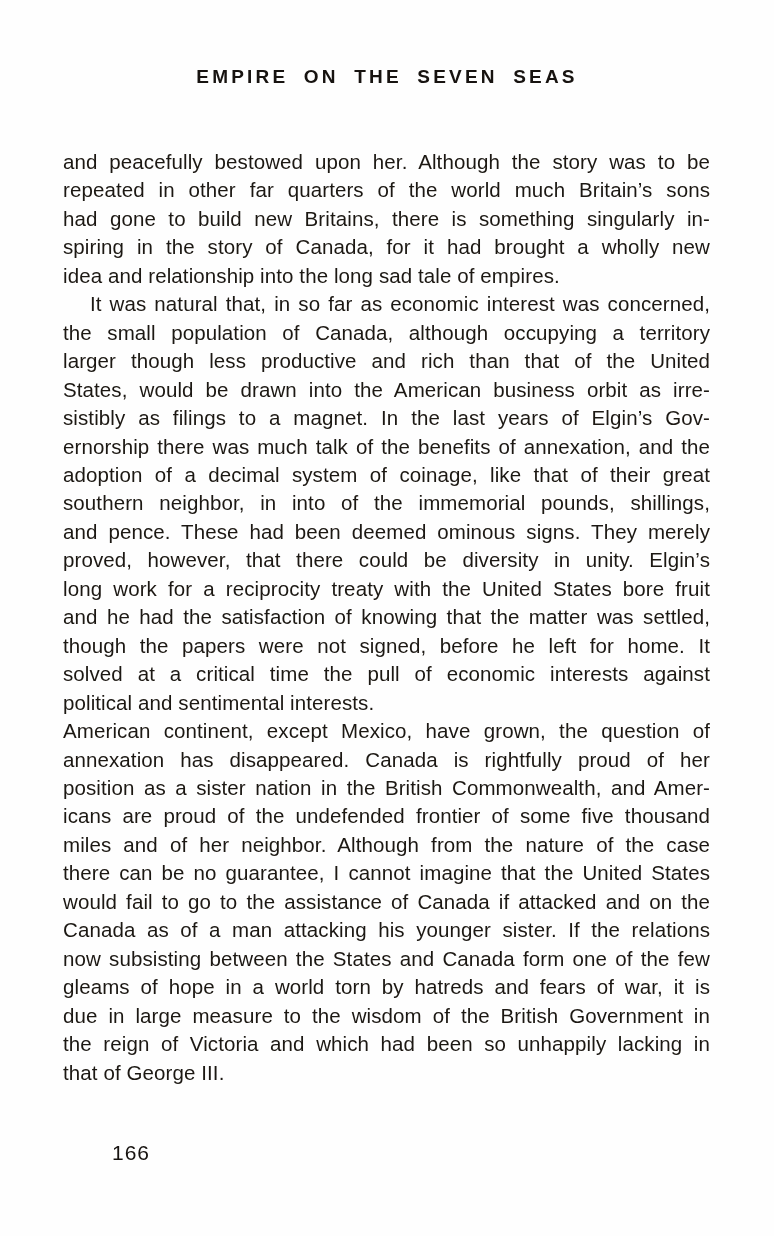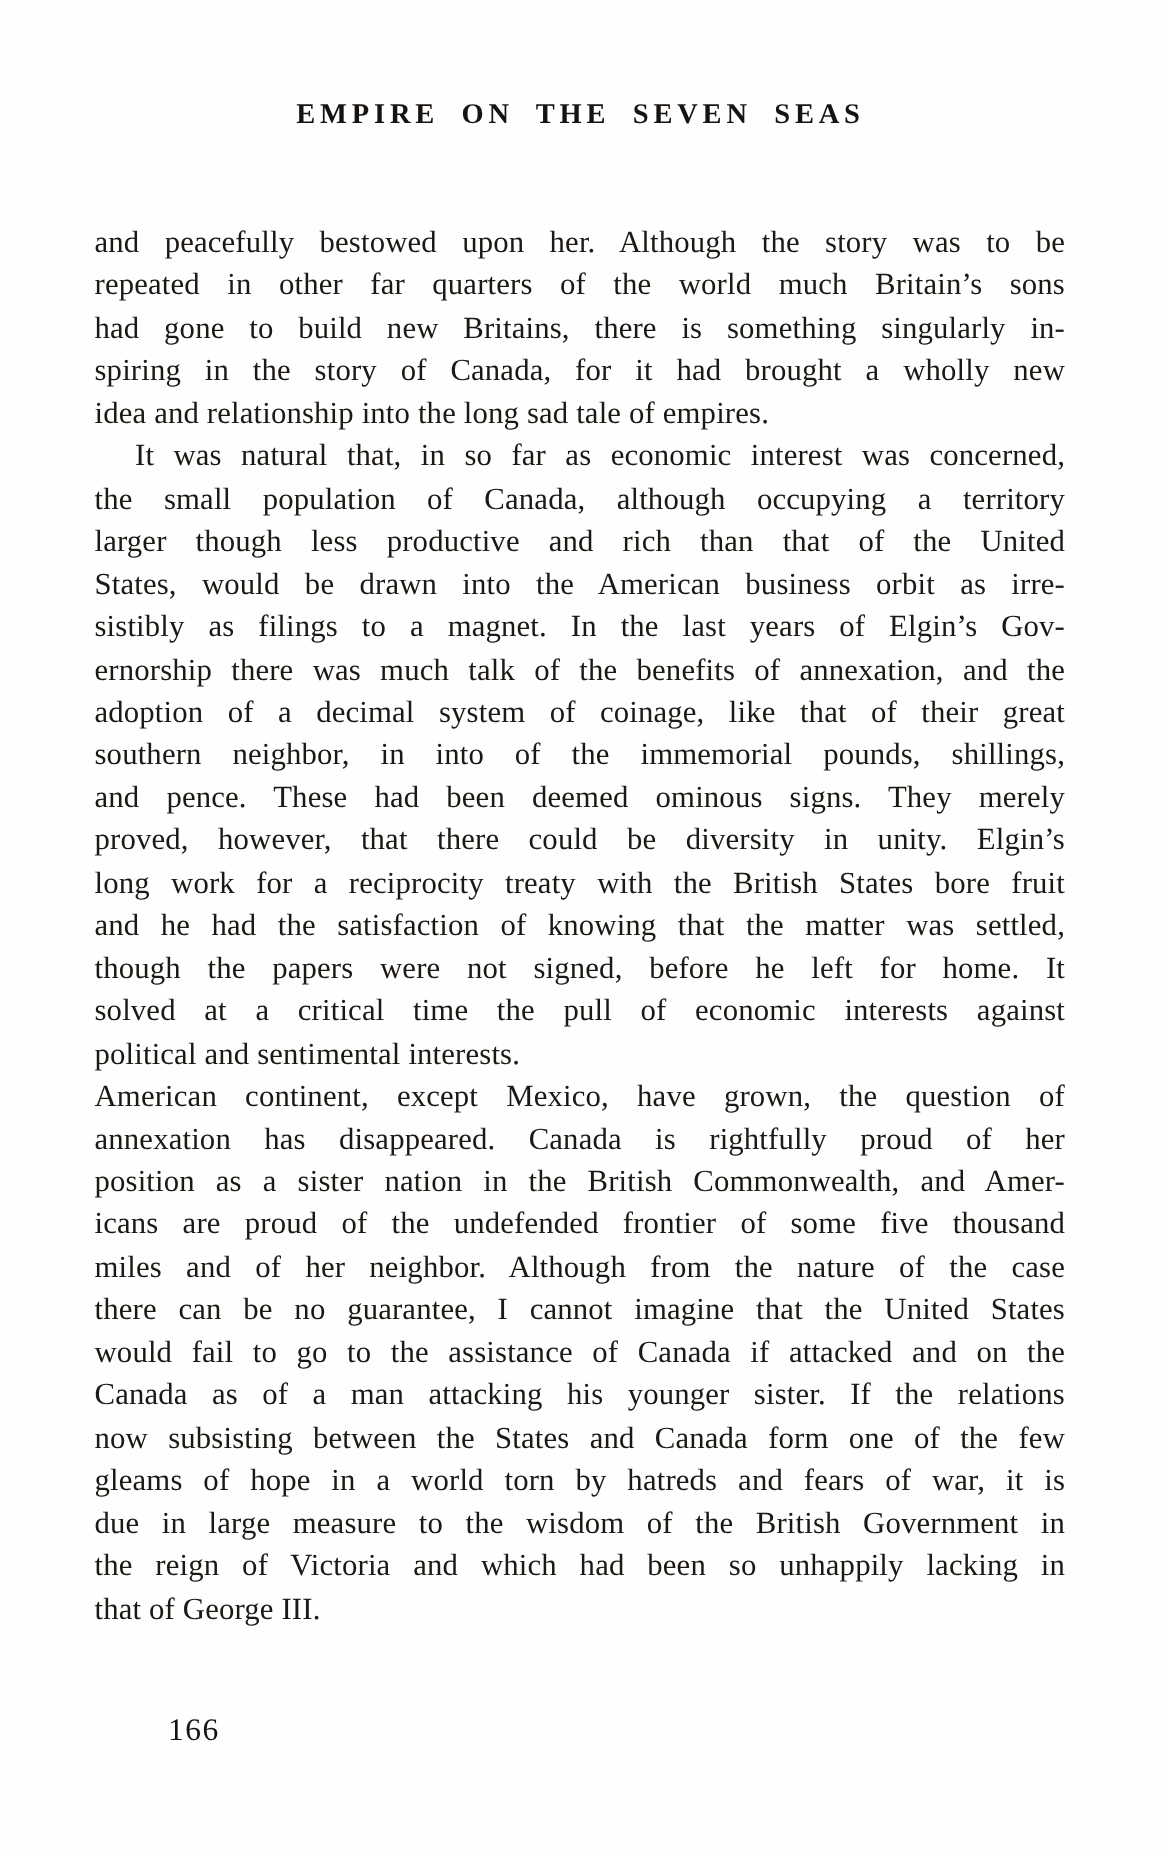--- a/index.html
+++ b/index.html
@@ -6,21 +6,21 @@
     margin: 0;
     padding: 0;
     background: #ffffff;
   }
   .page {
     position: relative;
     width: 774px;
     height: 1236px;
     background: #fefefe;
     color: #1c1813;
-    font-family: Liberation Serif, serif;
+    font-family: Liberation Sans, sans-serif;
     overflow: hidden;
   }
   .running-head {
     position: absolute;
     top: 66px;
     left: 0;
     width: 100%;
     text-align: center;
     font-size: 19px;
     font-weight: 700;
@@ -72,21 +72,21 @@
       <div class="line indent">It was natural that, in so far as economic interest was concerned,</div>
       <div class="line">the small population of Canada, although occupying a territory</div>
       <div class="line">larger though less productive and rich than that of the United</div>
       <div class="line">States, would be drawn into the American business orbit as irre-</div>
       <div class="line">sistibly as filings to a magnet. In the last years of Elgin’s Gov-</div>
       <div class="line">ernorship there was much talk of the benefits of annexation, and the</div>
       <div class="line">adoption of a decimal system of coinage, like that of their great</div>
       <div class="line">southern neighbor, in into of the immemorial pounds, shillings,</div>
       <div class="line">and pence. These had been deemed ominous signs. They merely</div>
       <div class="line">proved, however, that there could be diversity in unity. Elgin’s</div>
-      <div class="line">long work for a reciprocity treaty with the British States bore fruit</div>
+      <div class="line">long work for a reciprocity treaty with the United States bore fruit</div>
       <div class="line">and he had the satisfaction of knowing that the matter was settled,</div>
       <div class="line">though the papers were not signed, before he left for home. It</div>
       <div class="line">solved at a critical time the pull of economic interests against</div>
       <div class="line last">political and sentimental interests.</div>
       <div class="line">American continent, except Mexico, have grown, the question of</div>
       <div class="line">annexation has disappeared. Canada is rightfully proud of her</div>
       <div class="line">position as a sister nation in the British Commonwealth, and Amer-</div>
       <div class="line">icans are proud of the undefended frontier of some five thousand</div>
       <div class="line">miles and of her neighbor. Although from the nature of the case</div>
       <div class="line">there can be no guarantee, I cannot imagine that the United States</div>

